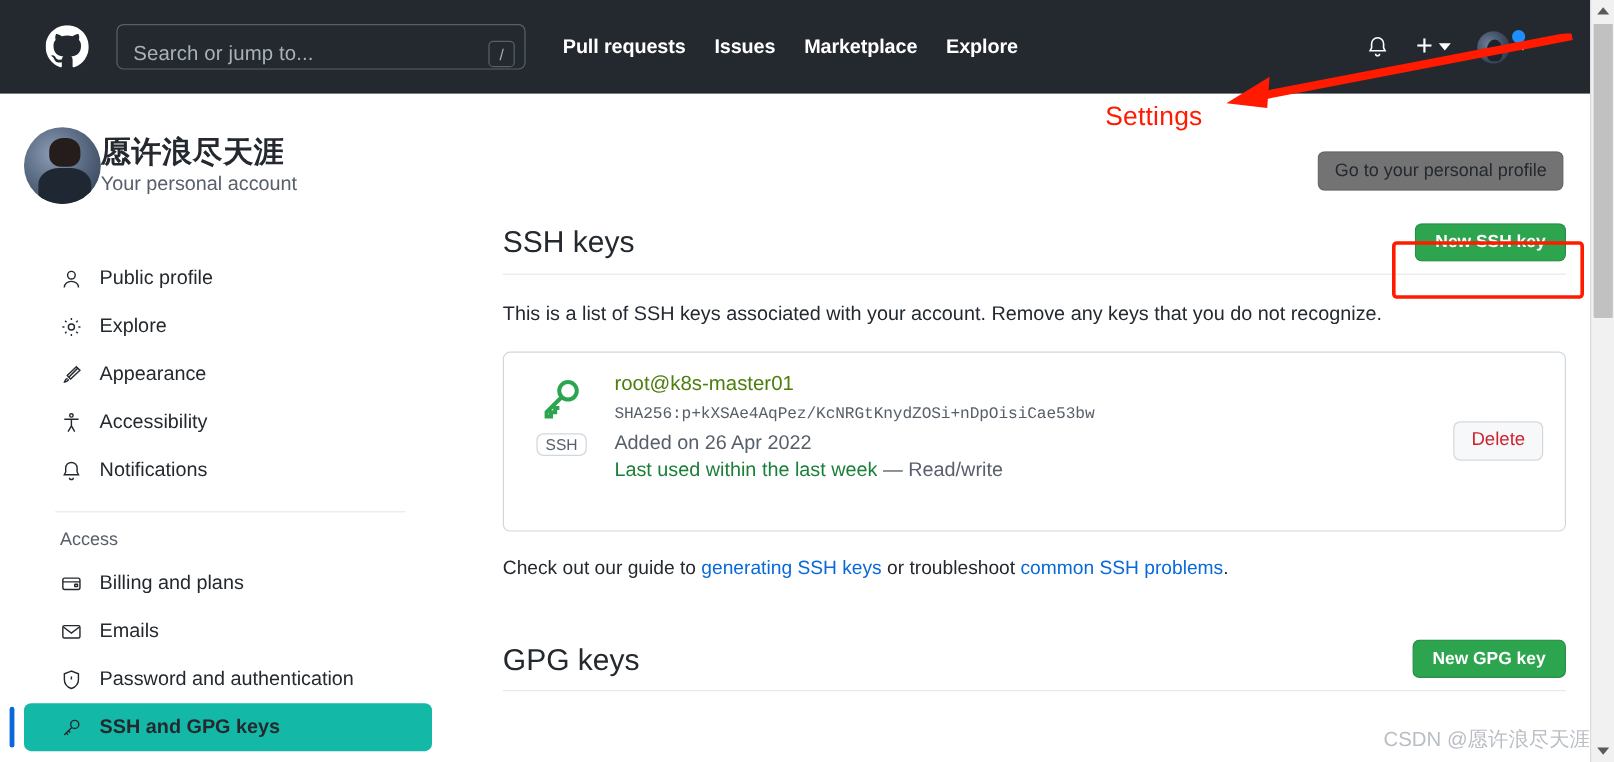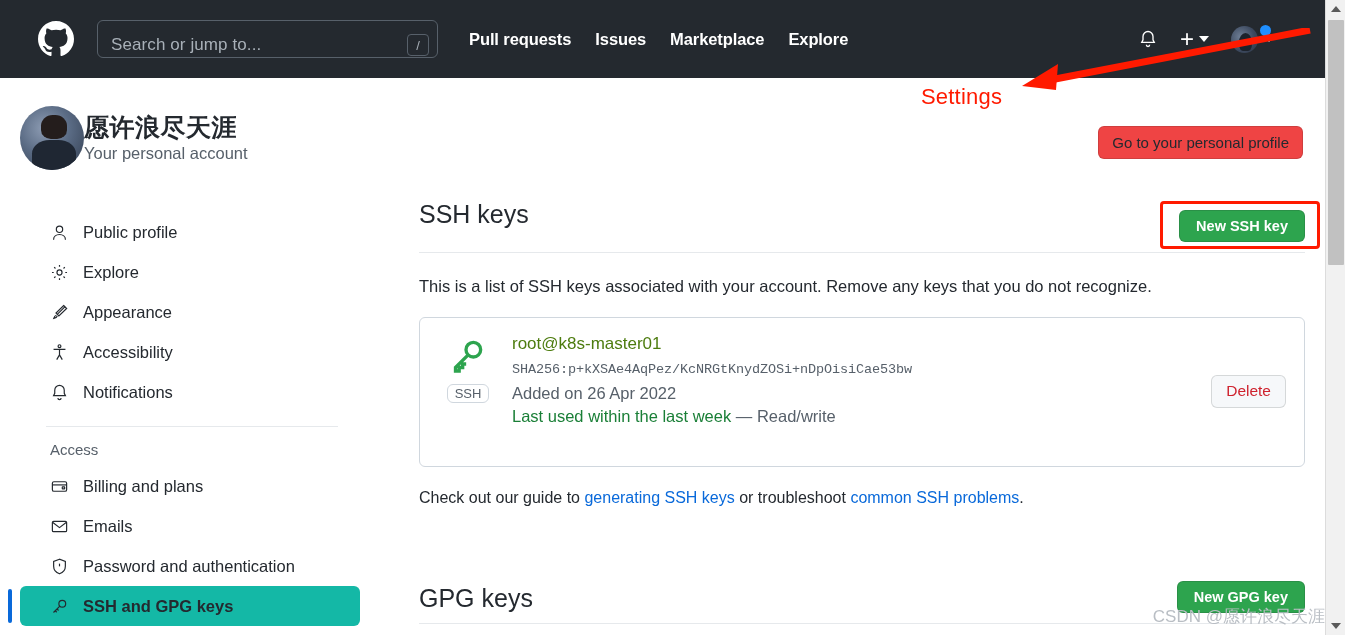--- a/index.html
+++ b/index.html
@@ -106,21 +106,21 @@
   .avatar-lg::after {
     content:""; position:absolute; left: 12px; bottom: -4px; width: 44px; height: 34px;
     border-radius: 40% 40% 0 0; background: #1f2733;
   }
   .profile-name { font-size: 25px; font-weight: bold; color: #24292f; line-height: 1.15; letter-spacing: .5px;}
   .profile-sub { font-size: 16.5px; color: #57606a; margin-top: 2px; }
 
   .btn-personal {
     position: absolute; right: 22px; top: 48px;
     height: 33px; padding: 0 13px;
-    background: #ef4444; border: 1px solid rgba(27,31,36,.15); border-radius: 6px;
+    background: #737373; border: 1px solid rgba(27,31,36,.15); border-radius: 6px;
     font-size: 15px; color: #24292f; font-family: "Liberation Sans", sans-serif;
     display: flex; align-items: center; cursor: pointer;
   }
 
   
   .sidebar { position: absolute; left: 20px; top: 134px; width: 340px; }
   .side-item {
     display: flex; align-items: center; gap: 14px;
     height: 40px; padding-left: 30px; border-radius: 6px;
     color: #24292f; font-size: 16.5px; position: relative; cursor: pointer;
@@ -136,21 +136,21 @@
   .side-group-label { font-size: 15px; color: #57606a; padding-left: 30px; margin-bottom: 8px; }
 
   
   .main { position: absolute; left: 419px; top: 108px; width: 886px; }
   .sect-head { display: flex; align-items: center; justify-content: space-between; padding-bottom: 10px; }
   .sect-title { font-size: 25px; color: #24292f; font-weight: normal; }
   .btn-green {
     background: #2da44e; color: #fff; border: 1px solid rgba(27,31,36,.15);
     border-radius: 6px; height: 32px; padding: 0 16px; font-size: 14.5px; font-weight: bold;
     font-family: "Liberation Sans", sans-serif; cursor: pointer;
-    display: flex; align-items: center; justify-content: center; white-space: nowrap; margin-top: 24px;
+    display: flex; align-items: center; justify-content: center; white-space: nowrap;
   }
   .hr-line { height: 1px; background: #e6e9ec; }
   .desc { font-size: 16.5px; color: #24292f; margin-top: 24px; }
 
   .key-card {
     margin-top: 21px; border: 1px solid #d0d7de; border-radius: 6px;
     padding: 14px 16px 16px 17px; display: flex; align-items: flex-start; min-height: 150px;
   }
   .key-left { width: 62px; flex: 0 0 auto; display: flex; flex-direction: column; align-items: center; padding-top: 4px; }
   .key-icon svg { width: 40px; height: 40px; fill: none; stroke: #2da44e; stroke-width: 2; }

